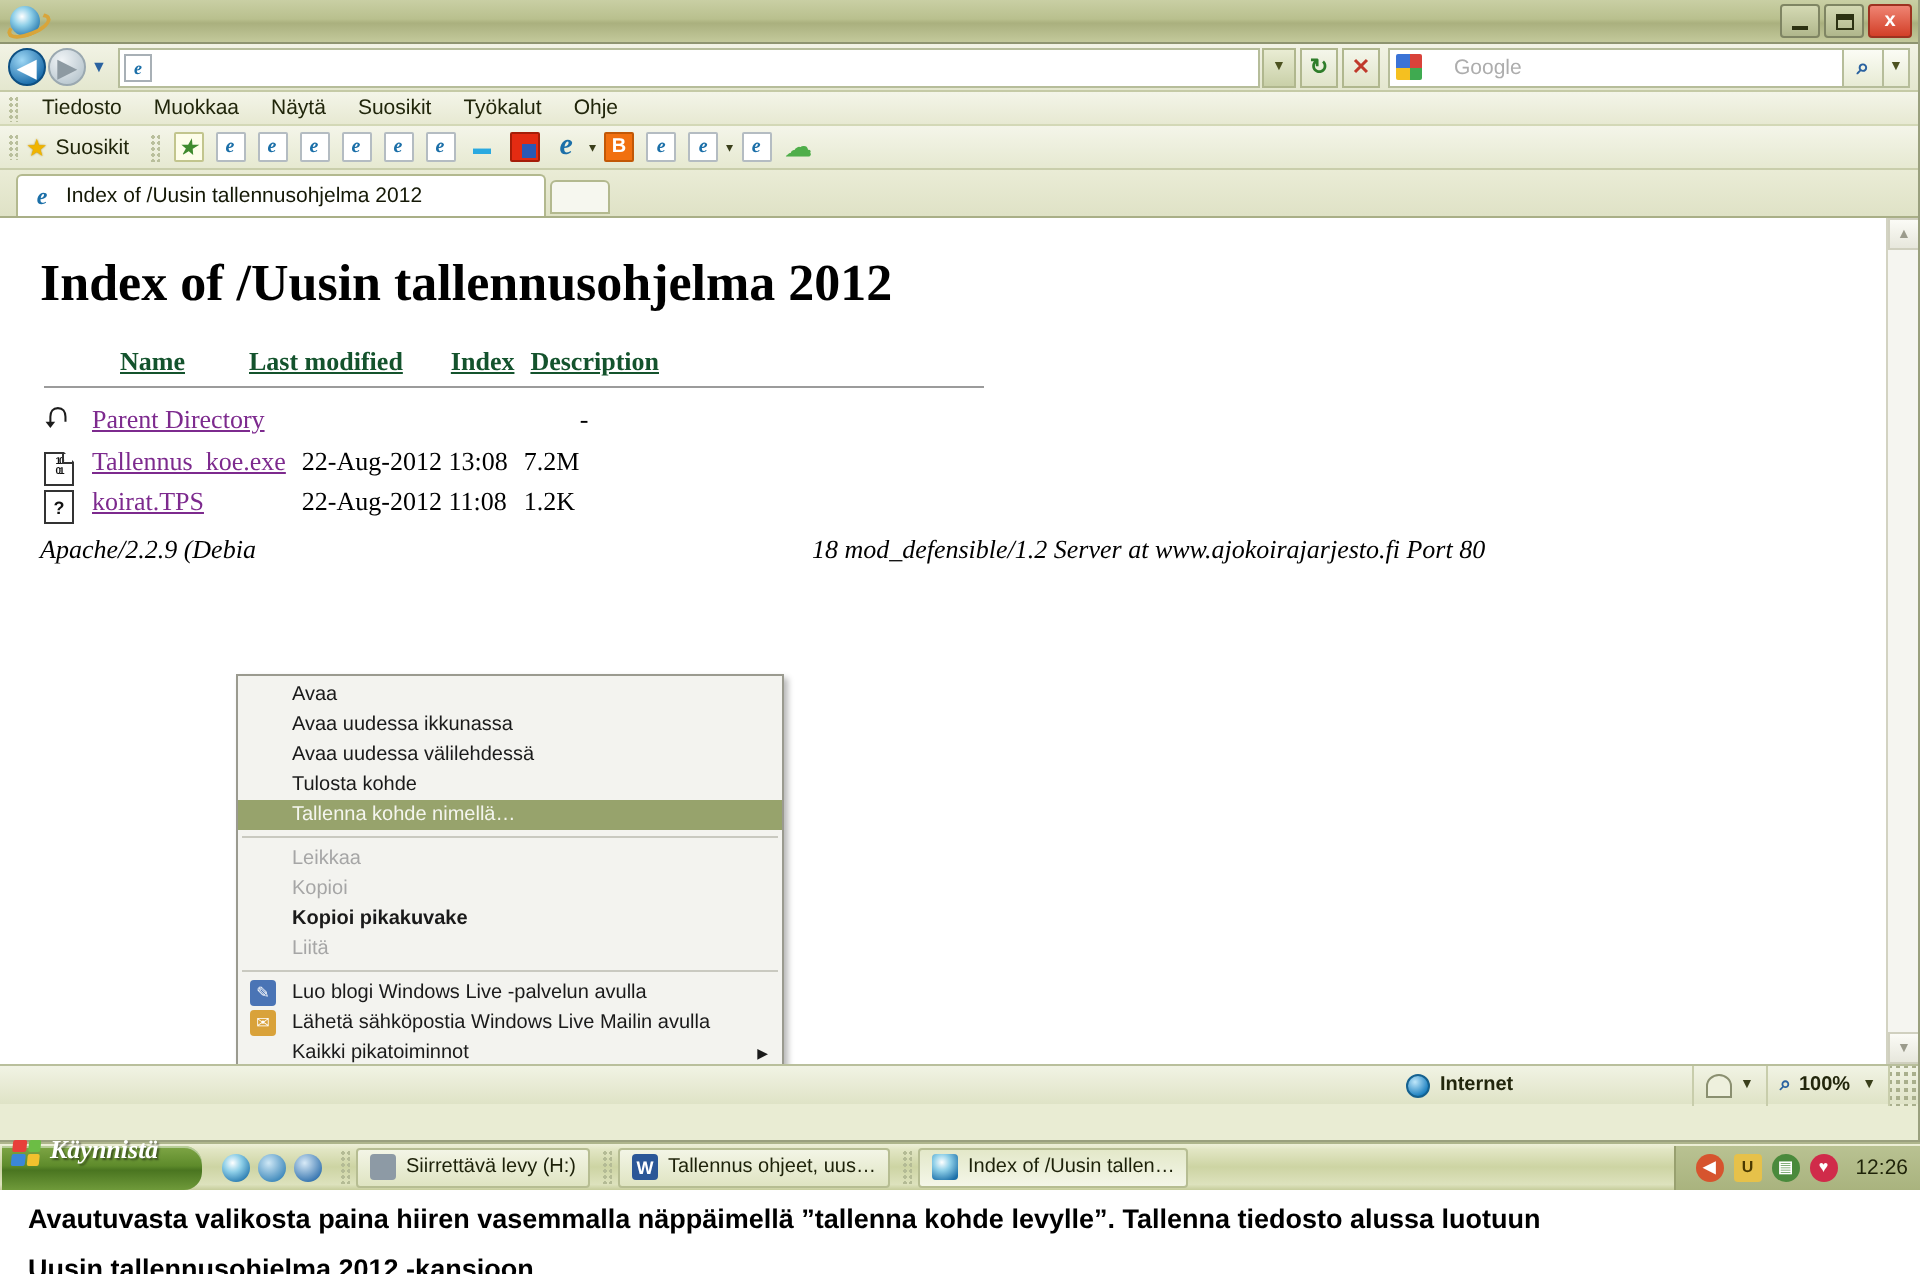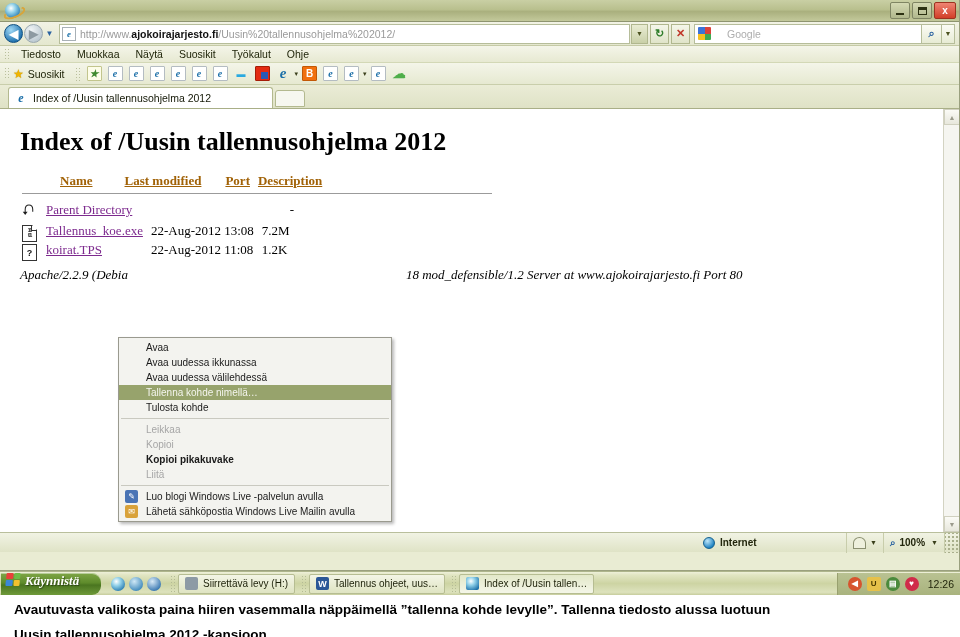--- a/index.html
+++ b/index.html
@@ -229,21 +229,21 @@
 
   #page-title {
     font-family: "Liberation Serif", serif;
     font-weight: bold; font-size: 26px; color: #000;
     margin: 18px 0 0 20px;
   }
 
   #listing { margin: 16px 0 0 22px; font-family: "Liberation Serif", serif; }
   #listing table { border-collapse: collapse; }
   #listing th {
-    font-size: 13px; color: #a16207; text-decoration: underline;
+    font-size: 13px; color: #14532d; text-decoration: underline;
     font-weight: bold; text-align: left; padding: 0 8px 2px 0;
   }
   #listing th.c-name { padding-left: 38px; }
   #listing th.c-mod { padding-left: 24px; margin-top: 46px; }
   #listing th.c-size { padding-left: 16px; }
   #hdr-rule { width: 470px; height: 1px; background: #9b9b9b; margin: 2px 0 5px 0; }
   #listing td {
     font-size: 13px; color: #000; padding: 1px 8px 1px 0;
     white-space: nowrap; vertical-align: middle;
   }
@@ -334,21 +334,21 @@
   #taskbar {
     position: absolute; left: 0; top: 571px; width: 960px; height: 24px;
     background: linear-gradient(to bottom,#eef0d9 0%,#e2e6c4 12%,#cdd4a3 50%,#dde2bd 88%,#c6cd9c 100%);
     border-top: 1px solid #aeb58c;
     display: flex; align-items: center;
   }
   #start-btn {
     height: 22px; min-width: 100px; margin: 1px 4px 1px 1px;
     border-radius: 0 9px 9px 0;
     background: linear-gradient(to bottom,#7fa646 0%,#5e8b2b 45%,#4a7520 55%,#6f9a3a 100%);
-    display: flex; align-items: flex-start; padding: 0 12px 0 5px;
+    display: flex; align-items: flex-end; padding: 0 12px 12px 5px;
     box-shadow: inset 0 1px 0 rgba(255,255,255,.45);
   }
   #start-flag { width: 14px; height: 13px; margin-right: 5px; flex: none;
                 display: grid; grid-template-columns: 1fr 1fr; grid-template-rows: 1fr 1fr;
                 gap: 1px; transform: skewX(-6deg); }
   #start-flag i { display: block; border-radius: 1px; }
   #start-label { font-family: "Liberation Serif", serif; font-style: italic;
                  font-weight: bold; font-size: 13px; color: #fff;
                  text-shadow: 1px 1px 1px rgba(0,0,0,.45); }
   #quicklaunch { display: flex; align-items: center; gap: 4px; padding: 0 6px; }
@@ -403,21 +403,20 @@
       <div class="wb close">x</div>
     </div>
   </div>
 
   <div id="address-row">
     <div class="nav-circle back">◀</div>
     <div class="nav-circle fwd">▶</div>
     <div id="hist-drop">▼</div>
     <div id="url-box">
       <span class="mini-ie">e</span>
-      <span id="url-text"><span class="proto">http://www.</span><b>ajokoirajarjesto.fi</b><span class="proto">/Uusin%20tallennusohjelma%202012/</span></span>
     </div>
     <div id="url-dd">▼</div>
     <div class="tool-sq">
         <span style="color:#2f7d2a;font-size:11px">↻</span>
       </div>
     <div class="tool-sq">
         <span style="color:#c0392b;font-size:11px">✕</span>
       </div>
     <div id="search-box">
       <span id="g-icon">
@@ -477,21 +476,21 @@
   <div id="page-canvas">
     <div id="page-inner">
       <div id="page-title">Index of /Uusin tallennusohjelma 2012</div>
 
       <div id="listing">
         <table>
           <thead>
             <tr>
               <th class="c-name">Name</th>
               <th class="c-mod">Last modified</th>
-              <th class="c-size">Port</th>
+              <th class="c-size">Index</th>
               <th>Description</th>
             </tr>
           </thead>
         </table>
         <div id="hdr-rule"></div>
         <table>
           <tbody>
             <tr>
               <td style="padding-right:4px">
                 <span class="row-icon"><span class="ic-up">⮏</span></span>
@@ -530,36 +529,40 @@
 
     <div id="vscroll">
       <div class="arrow">▲</div>
       <div class="arrow bot">▼</div>
     </div>
 
     <div id="context-menu">
       <div class="cm-item">Avaa</div>
       <div class="cm-item">Avaa uudessa ikkunassa</div>
       <div class="cm-item">Avaa uudessa välilehdessä</div>
+      <div class="cm-item">Tulosta kohde</div>
       <div class="cm-item selected">Tallenna kohde nimellä…</div>
-      <div class="cm-item">Tulosta kohde</div>
       <div class="cm-sep"></div>
       <div class="cm-item disabled">Leikkaa</div>
       <div class="cm-item disabled">Kopioi</div>
       <div class="cm-item bold">Kopioi pikakuvake</div>
       <div class="cm-item disabled">Liitä</div>
       <div class="cm-sep"></div>
       <div class="cm-item">
         <span class="cm-ico" style="background:#4a74b5">✎</span>
         <span>Luo blogi Windows Live -palvelun avulla</span>
       </div>
       <div class="cm-item">
         <span class="cm-ico" style="background:#d9a23a">✉</span>
         <span>Lähetä sähköpostia Windows Live Mailin avulla</span>
       </div>
+      <div class="cm-item">
+        <span>Kaikki pikatoiminnot</span>
+        <span class="cm-arrow">▶</span>
+      </div>
 
     </div>
   </div>
 
   <div id="status-bar">
     <div class="sb-grow"></div>
     <div class="sb-cell" id="sb-zone">
       <span class="globe"></span>
       <span>Internet</span>
     </div>

